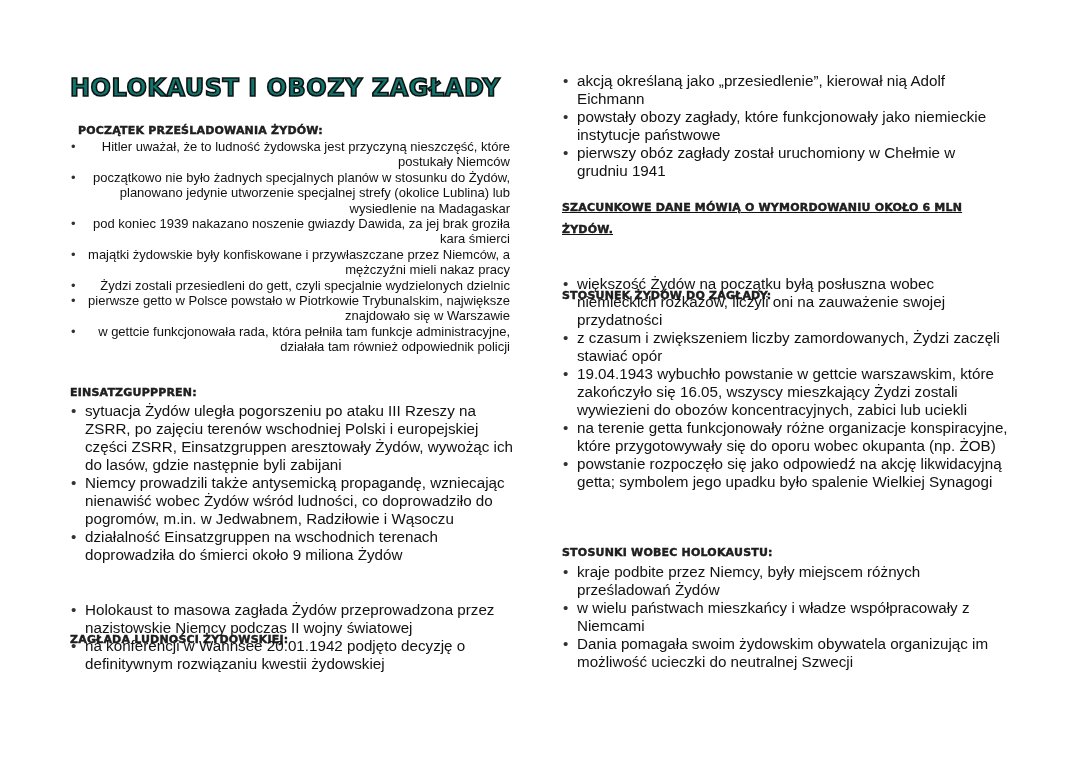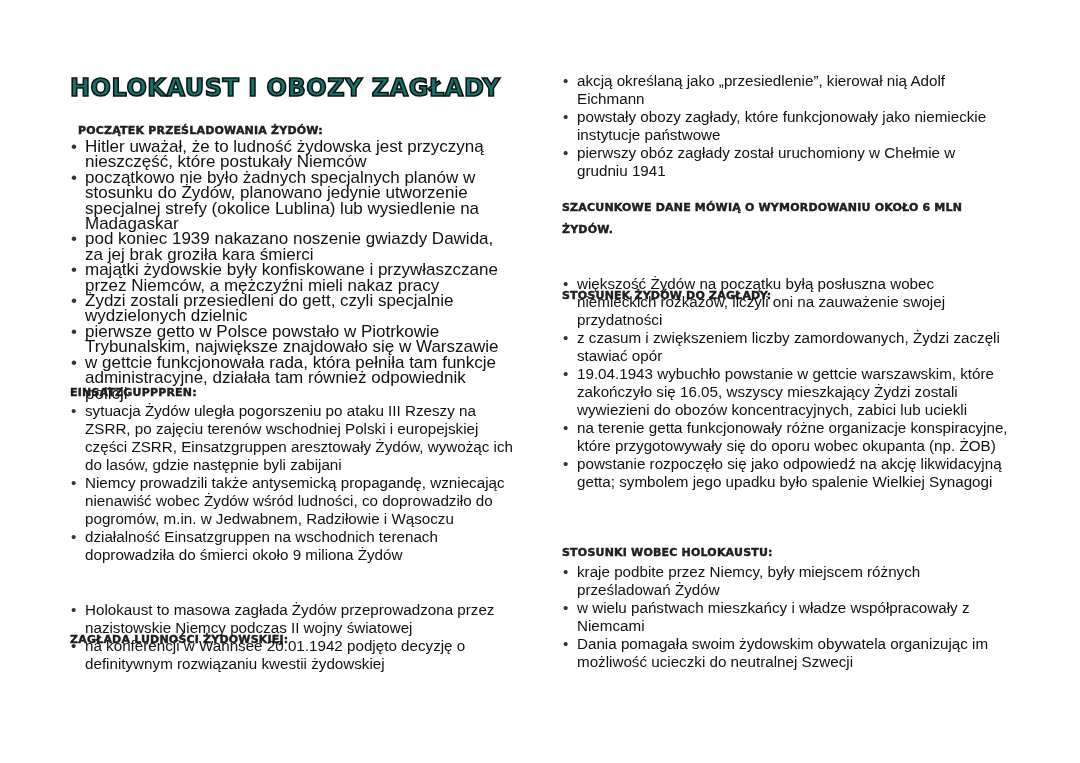--- a/index.html
+++ b/index.html
@@ -21,21 +21,21 @@
     font-size: 11px; text-transform: uppercase; letter-spacing: 0.2px;
     color: #222222; -webkit-text-stroke: 0.4px #111111; white-space: nowrap;
   }
   .heading.wrap { white-space: normal; width: 430px; line-height: 22px; }
 
   ul.list { position: absolute; margin: 0; padding: 0; list-style: none; }
   ul.list li { position: relative; padding-left: 15px; }
   ul.list li::before {
     content: "•"; position: absolute; left: 1px; top: 0; color: #333;
   }
-  ul.small li { font-size: 17px; line-height: 15.4px; }
+  ul.small li { font-size: 13px; line-height: 15.4px; text-align: right; }
   ul.large li { font-size: 15.2px; line-height: 18px; }
 </style>
 </head>
 <body>
 
 <div class="title">Holokaust i obozy zagłady</div>
 
 <div>
   <div class="heading" style="left:70px; top:124px;padding-left:8px;">Początek prześladowania Żydów:</div>
   <ul class="list small" style="left:70px; top:139px; width:440px;">
@@ -62,21 +62,21 @@
   </ul>
 </div>
 
 <div>
   <ul class="list large" style="left:562px; top:72px; width:440px;">
     <li>akcją określaną jako „przesiedlenie”, kierował nią Adolf Eichmann</li>
     <li>powstały obozy zagłady, które funkcjonowały jako niemieckie instytucje państwowe</li>
     <li>pierwszy obóz zagłady został uruchomiony w Chełmie w grudniu 1941</li>
   </ul>
 
-  <div class="heading wrap" style="left:562px; top:197px;">Szacunkowe dane mówią o wymordowaniu około 6 mln Żydów.</div>
+  <div class="heading wrap" style="left:562px; top:197px;text-decoration:underline;">Szacunkowe dane mówią o wymordowaniu około 6 mln Żydów.</div>
 
   <div class="heading" style="left:562px; top:259px;margin-top:30px;">Stosunek Żydów do zagłady:</div>
   <ul class="list large" style="left:562px; top:275px; width:450px;">
     <li>większość Żydów na początku byłą posłuszna wobec niemieckich rozkazów, liczyli oni na zauważenie swojej przydatności</li>
     <li>z czasum i zwiększeniem liczby zamordowanych, Żydzi zaczęli stawiać opór</li>
     <li>19.04.1943 wybuchło powstanie w gettcie warszawskim, które zakończyło się 16.05, wszyscy mieszkający Żydzi zostali wywiezieni do obozów koncentracyjnych, zabici lub uciekli</li>
     <li>na terenie getta funkcjonowały różne organizacje konspiracyjne, które przygotowywały się do oporu wobec okupanta (np. ŻOB)</li>
     <li>powstanie rozpoczęło się jako odpowiedź na akcję likwidacyjną getta; symbolem jego upadku było spalenie Wielkiej Synagogi</li>
   </ul>
 

